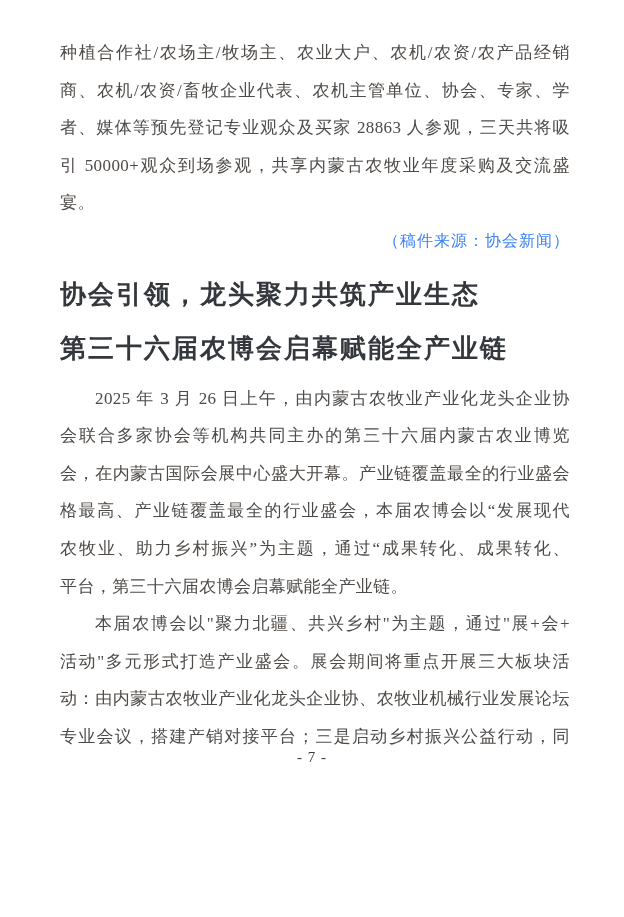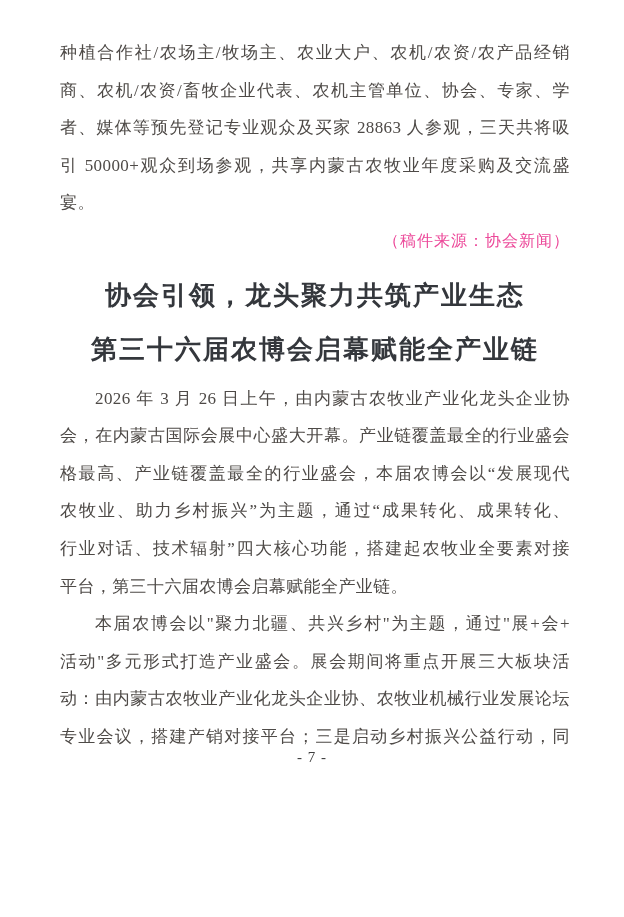--- a/index.html
+++ b/index.html
@@ -25,30 +25,29 @@
     text-align:justify;
     text-align-last:justify;
   }
   .line.indent{padding-left:35px;}
   .line.just.indent{text-indent:0;}
   .source{
     font-size:16px;
     line-height:37.6px;
     text-align:right;
     letter-spacing:1px;
-    color:#ec4899;
+    color:#3b82f6;
   }
   .title{
     margin:20px 0 0 0;
-    font-family:Liberation Sans, sans-serif;
+    font-family:Liberation Serif, serif;
     font-weight:700;
     font-size:26px;
     line-height:30px;
     letter-spacing:2px;
-    text-align:center;
     color:#34373c;
   }
   .title.second{margin-top:24px;}
   .para{margin-top:0;}
   .para.first{margin-top:16px;}
   .footer{
     position:absolute;
     left:0;right:0;
     bottom:12px;
     text-align:center;
@@ -69,25 +68,25 @@
     <div class="line just">引 50000+观众到场参观，共享内蒙古农牧业年度采购及交流盛</div>
     <div class="line">宴。</div>
   </div>
 
   <div class="source">（稿件来源：协会新闻）</div>
 
   <h1 class="title">协会引领，龙头聚力共筑产业生态</h1>
   <h1 class="title second">第三十六届农博会启幕赋能全产业链</h1>
 
   <div class="para first">
-    <div class="line just indent">2026 年 3 月 26 日上午，由内蒙古农牧业产业化龙头企业协</div>
+    <div class="line just indent">2025 年 3 月 26 日上午，由内蒙古农牧业产业化龙头企业协</div>
+    <div class="line just">会联合多家协会等机构共同主办的第三十六届内蒙古农业博览</div>
     <div class="line just">会，在内蒙古国际会展中心盛大开幕。产业链覆盖最全的行业盛会</div>
     <div class="line just">格最高、产业链覆盖最全的行业盛会，本届农博会以“发展现代</div>
     <div class="line just">农牧业、助力乡村振兴”为主题，通过“成果转化、成果转化、</div>
-    <div class="line just">行业对话、技术辐射”四大核心功能，搭建起农牧业全要素对接</div>
     <div class="line">平台，第三十六届农博会启幕赋能全产业链。</div>
   </div>
 
   <div class="para">
     <div class="line just indent">本届农博会以"聚力北疆、共兴乡村"为主题，通过"展+会+</div>
     <div class="line just">活动"多元形式打造产业盛会。展会期间将重点开展三大板块活</div>
     <div class="line just">动：由内蒙古农牧业产业化龙头企业协、农牧业机械行业发展论坛</div>
     <div class="line just">专业会议，搭建产销对接平台；三是启动乡村振兴公益行动，同</div>
   </div>
 

